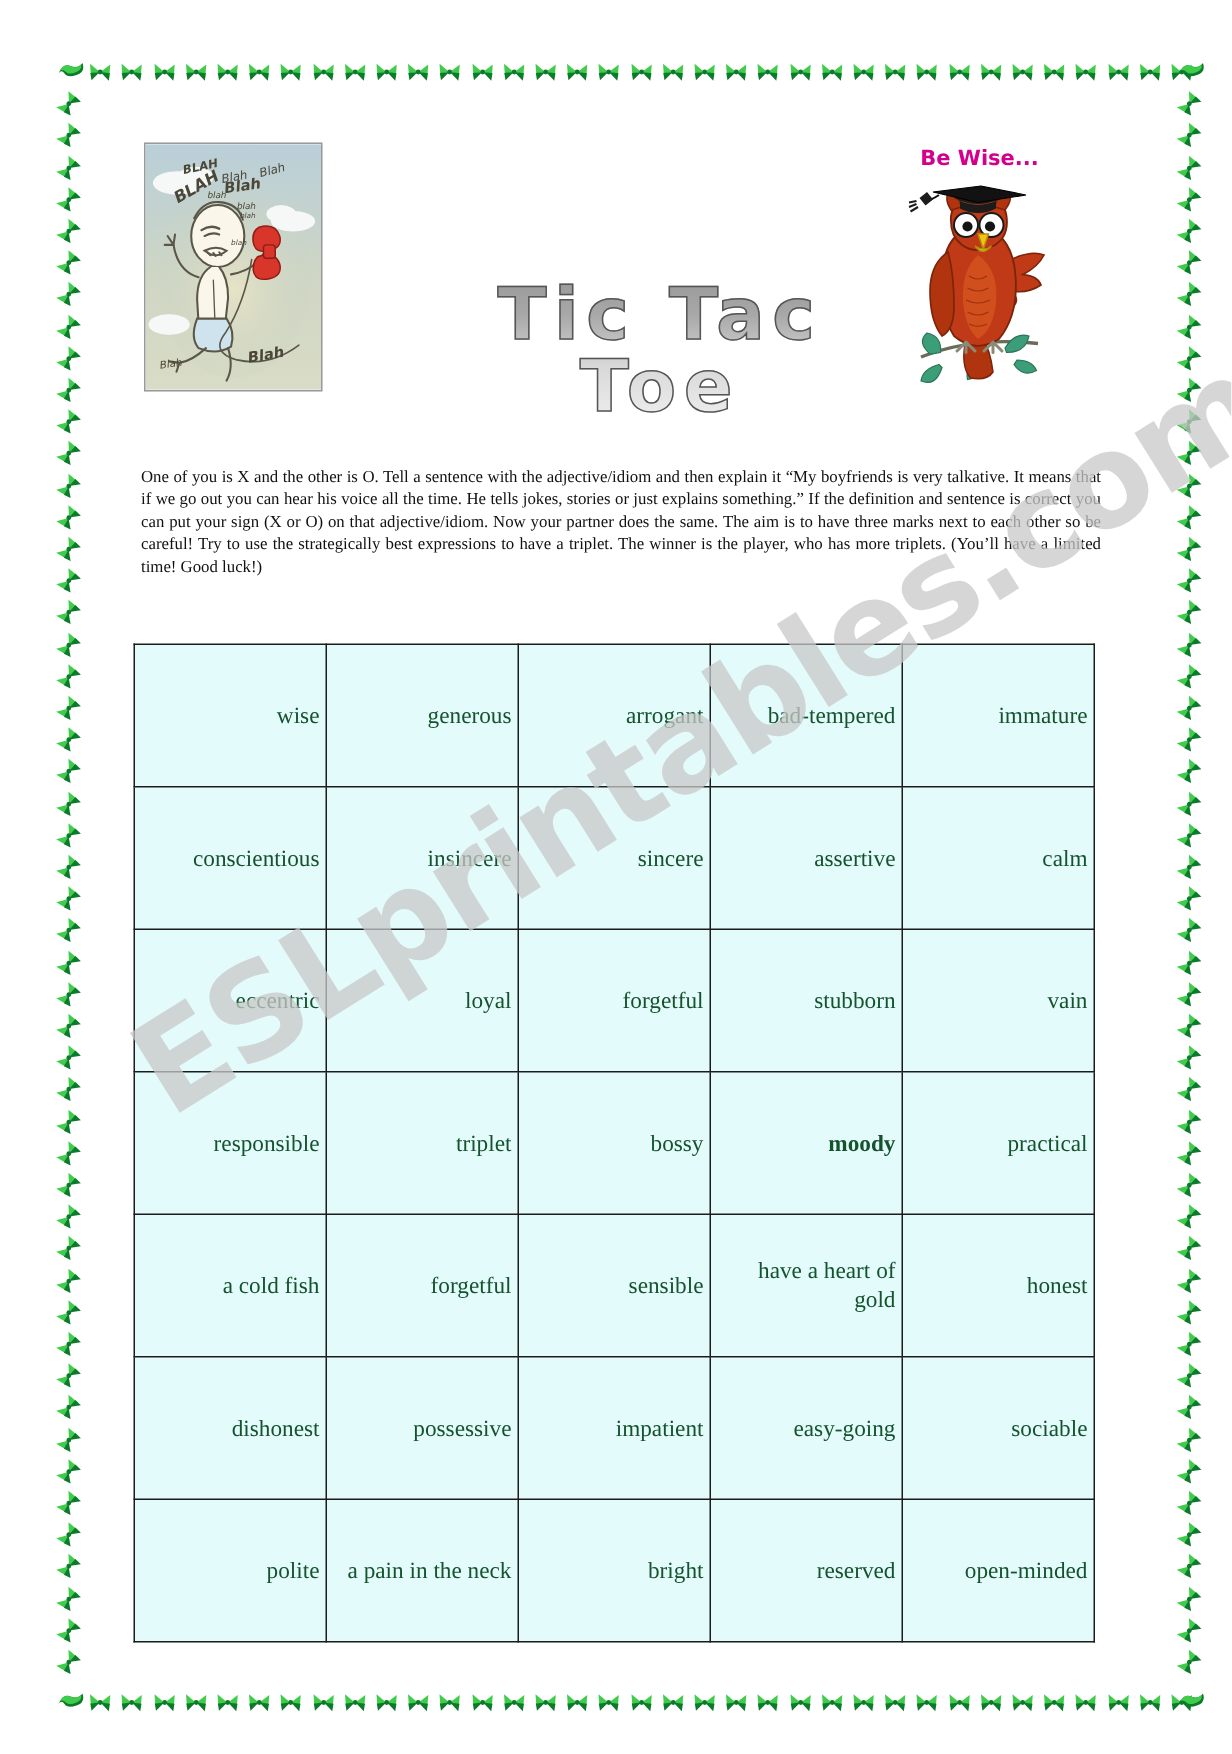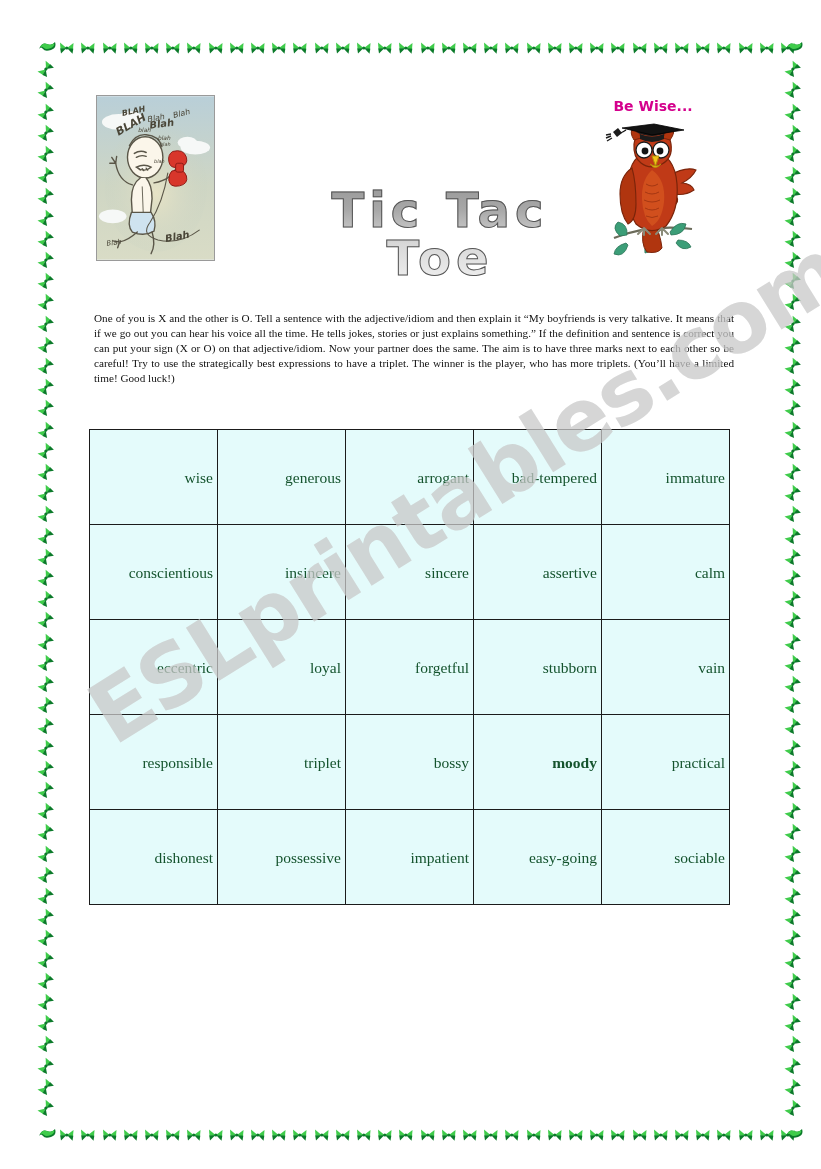--- a/index.html
+++ b/index.html
@@ -1541,26 +1541,40 @@
             <td style="width: 20%;">vain</td>
           </tr>
           <tr>
             <td style="width: 20%;">responsible</td>
             <td style="width: 20%;">triplet</td>
             <td style="width: 20%;">bossy</td>
             <td style="width: 20%; font-weight: bold;">moody</td>
             <td style="width: 20%;">practical</td>
           </tr>
           <tr>
+            <td style="width: 20%;">a cold fish</td>
+            <td style="width: 20%;">forgetful</td>
+            <td style="width: 20%;">sensible</td>
+            <td style="width: 20%;">have a heart of gold</td>
+            <td style="width: 20%;">honest</td>
+          </tr>
+          <tr>
             <td style="width: 20%;">dishonest</td>
             <td style="width: 20%;">possessive</td>
             <td style="width: 20%;">impatient</td>
             <td style="width: 20%;">easy-going</td>
             <td style="width: 20%;">sociable</td>
           </tr>
+          <tr>
+            <td style="width: 20%;">polite</td>
+            <td style="width: 20%;">a pain in the neck</td>
+            <td style="width: 20%;">bright</td>
+            <td style="width: 20%;">reserved</td>
+            <td style="width: 20%;">open-minded</td>
+          </tr>
         </tbody>
     </table>
 
   </div>
 
   <div id="watermark">ESLprintables.com</div>
 
 </div>
 
 </body></html>

